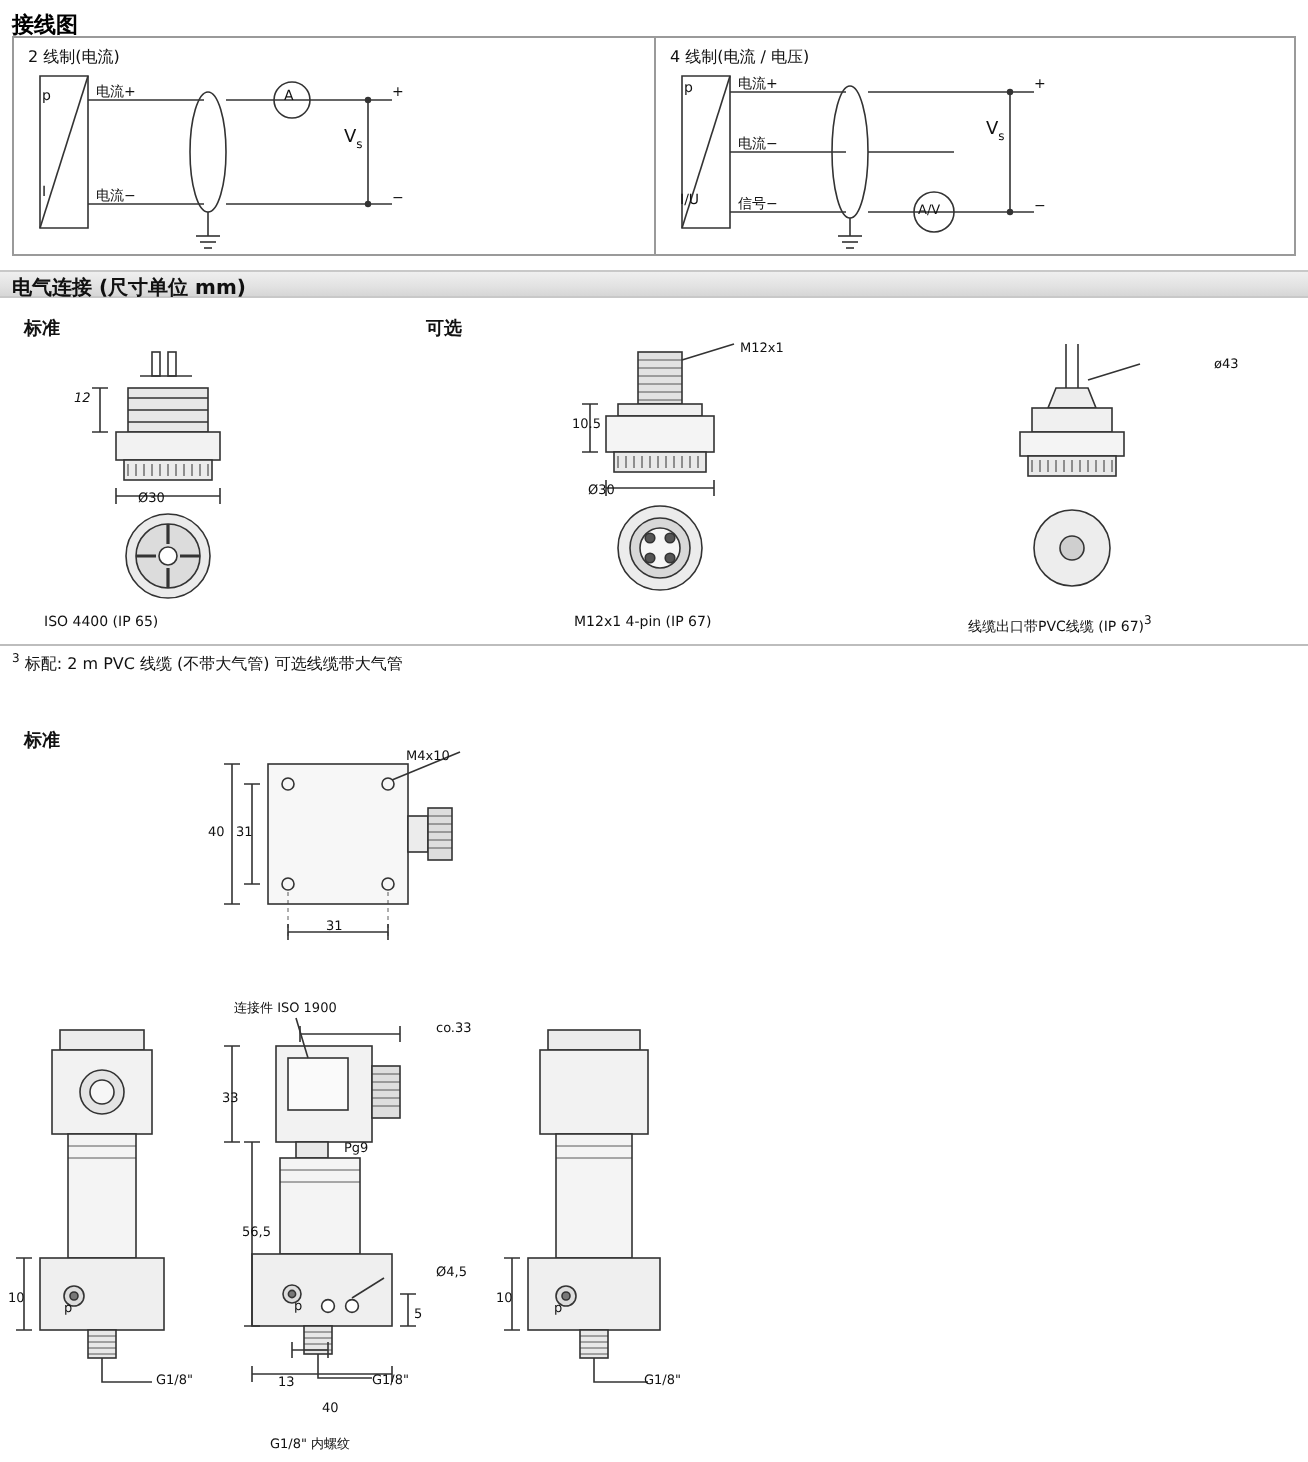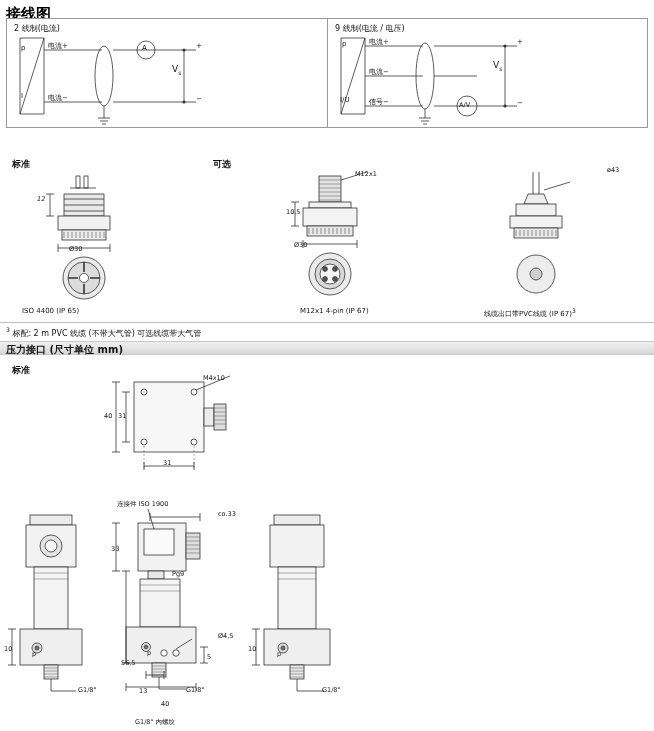--- a/index.html
+++ b/index.html
@@ -10,21 +10,21 @@
   }
   #page {
     position: relative;
     width: 654px;
     height: 731px;
     overflow: hidden;
     background: #fff;
   }
   .sec-title {
     position: absolute;
-    font-size: 15px;
+    font-size: 11px;
     font-weight: bold;
     color: #000;
   }
   .band {
     position: absolute;
     left: 0;
     width: 654px;
     height: 14px;
     background: linear-gradient(to bottom, #efefef 0%, #e2e2e2 60%, #d6d6d6 100%);
     border-top: 1px solid #c8c8c8;
@@ -67,21 +67,21 @@
 <body>
 
 <div id="page">
 
   <div class="sec-title" style="left:6px; top:5px;">接线图</div>
 
   <div class="box" style="left:6px; top:18px; width:642px; height:110px;"></div>
   <div class="vline" style="left:327px; top:18px; width:1px; height:110px;"></div>
 
   <div class="t" style="left:14px; top:23px;">2 线制(电流)</div>
-  <div class="t" style="left:335px; top:23px;">9 线制(电流 / 电压)</div>
+  <div class="t" style="left:335px; top:23px;">4 线制(电流 / 电压)</div>
 
   <svg style="left:6px; top:18px;" width="322" height="110">
     <g fill="none" stroke="#333" stroke-width="0.8">
 
       <path d="M14,20 L14,96 L38,96 L38,20 Z"></path>
       <path d="M14,96 L38,20"></path>
 
       <path d="M38,32 L96,32"></path>
       <path d="M38,84 L96,84"></path>
 
@@ -141,20 +141,23 @@
   <div class="t s7" style="left:342px; top:40px;">p</div>
   <div class="t s7" style="left:340px; top:96px;">I/U</div>
   <div class="t s7" style="left:369px; top:37px;">电流+</div>
   <div class="t s7" style="left:369px; top:67px;">电流−</div>
   <div class="t s7" style="left:369px; top:97px;text-align:right;">信号−</div>
   <div class="t s6" style="left:459px; top:101px;">A/V</div>
   <div class="t s7" style="left:517px; top:38px;">+</div>
   <div class="t s7" style="left:517px; top:99px;">−</div>
   <div class="t s9" style="left:493px; top:60px;"><span>V</span><sub style="font-size:6px;">s</sub></div>
 
+  <div class="band" style="top:135px;">
+    <div class="lbl"><span>电气连接</span> <span class="unit">(尺寸单位  mm)</span></div>
+  </div>
 
   <div class="t b" style="left:12px; top:158px; font-size:9px;">标准</div>
   <div class="t b" style="left:213px; top:158px; font-size:9px;">可选</div>
 
   <svg style="left:20px; top:172px;" width="160" height="130">
     <g fill="none" stroke="#333" stroke-width="0.8">
 
       <rect x="56" y="4" width="4" height="12"></rect>
       <rect x="64" y="4" width="4" height="12"></rect>
       <path d="M50,16 L76,16"></path>
@@ -206,53 +209,50 @@
 
       <circle cx="55" cy="106" r="21" fill="#ececec"></circle>
       <circle cx="55" cy="106" r="15" fill="#d8d8d8"></circle>
       <circle cx="55" cy="106" r="10" fill="#f6f6f6"></circle>
       <circle cx="50" cy="101" r="2.4" fill="#555"></circle>
       <circle cx="60" cy="101" r="2.4" fill="#555"></circle>
       <circle cx="50" cy="111" r="2.4" fill="#555"></circle>
       <circle cx="60" cy="111" r="2.4" fill="#555"></circle>
     </g>
   </svg>
-  <div class="t s6" style="left:355px; top:170px;">M12x1</div>
+  <div class="t s6" style="left:370px; top:170px;">M12x1</div>
   <div class="t s6" style="left:286px; top:208px;">10.5</div>
   <div class="t s6" style="left:294px; top:241px;">Ø30</div>
-  <div class="t s7" style="left:300px; top:307px;">M12x1 4-pin (IP 67)</div>
+  <div class="t s7" style="left:287px; top:307px;">M12x1 4-pin (IP 67)</div>
 
   <svg style="left:478px; top:168px;" width="170" height="135">
     <g fill="none" stroke="#333" stroke-width="0.8">
 
       <path d="M55,4 L55,26"></path>
       <path d="M61,4 L61,26"></path>
 
       <path d="M50,26 L66,26 L70,36 L46,36 Z" fill="#ededed"></path>
 
       <path d="M66,22 L92,14"></path>
 
       <rect x="38" y="36" width="40" height="12" fill="#f0f0f0"></rect>
       <rect x="32" y="48" width="52" height="12" fill="#f4f4f4"></rect>
       <rect x="36" y="60" width="44" height="10" fill="#e9e9e9"></rect>
       <path d="M38,62 L38,68 M42,62 L42,68 M46,62 L46,68 M50,62 L50,68 M54,62 L54,68 M58,62 L58,68 M62,62 L62,68 M66,62 L66,68 M70,62 L70,68 M74,62 L74,68 M78,62 L78,68" stroke-width="0.5"></path>
 
       <circle cx="58" cy="106" r="19" fill="#ededed"></circle>
       <circle cx="58" cy="106" r="6" fill="#cfcfcf"></circle>
     </g>
   </svg>
-  <div class="t s6" style="left:571px; top:166px;padding-left:36px;">ø43</div>
+  <div class="t s6" style="left:571px; top:178px;padding-left:36px;">ø43</div>
   <div class="t s7" style="left:484px; top:307px;"><span>线缆出口带PVC线缆 (IP 67)</span><sup style="font-size:6px;">3</sup></div>
 
   <div class="hr" style="left:0; top:322px; width:654px;"></div>
   <div class="note" style="left:6px; top:326px;"><sup>3</sup> <span>标配: 2 m PVC 线缆 (不带大气管) 可选线缆带大气管</span></div>
 
-  <div class="band" style="top:341px;">
-    <div class="lbl"><span>压力接口</span> <span class="unit">(尺寸单位  mm)</span></div>
-  </div>
 
   <div class="t b" style="left:12px; top:364px; font-size:9px;">标准</div>
 
   <svg style="left:100px; top:368px;" width="200" height="115">
     <g fill="none" stroke="#333" stroke-width="0.8">
 
       <rect x="34" y="14" width="70" height="70" fill="#f7f7f7"></rect>
 
       <circle cx="44" cy="24" r="3"></circle>
       <circle cx="94" cy="24" r="3"></circle>
@@ -354,21 +354,21 @@
       <path d="M18,188 L18,196 M88,188 L88,196"></path>
 
       <path d="M96,152 L96,168"></path>
       <path d="M92,152 L100,152 M92,168 L100,168"></path>
     </g>
   </svg>
   <div class="t s6" style="left:117px; top:500px;">连接件  ISO 1900</div>
   <div class="t s6" style="left:172px; top:510px;padding-left:46px;">co.33</div>
   <div class="t s6" style="left:111px; top:545px;">33</div>
   <div class="t s6" style="left:172px; top:570px;">Pg9</div>
-  <div class="t s6" style="left:121px; top:612px;margin-top:47px;">56,5</div>
+  <div class="t s6" style="left:121px; top:612px;">56,5</div>
   <div class="t s6" style="left:196px; top:632px;margin-left:22px;">Ø4,5</div>
   <div class="t s6" style="left:207px; top:653px;">5</div>
   <div class="t s6" style="left:147px; top:649px;">p</div>
   <div class="t s6" style="left:139px; top:687px;">13</div>
   <div class="t s6" style="left:161px; top:700px;">40</div>
   <div class="t s6" style="left:186px; top:686px;">G1/8"</div>
   <div class="t s6" style="left:135px; top:718px;">G1/8"  内螺纹</div>
 
   <svg style="left:250px; top:505px;" width="120" height="220">
     <g fill="none" stroke="#333" stroke-width="0.8">

